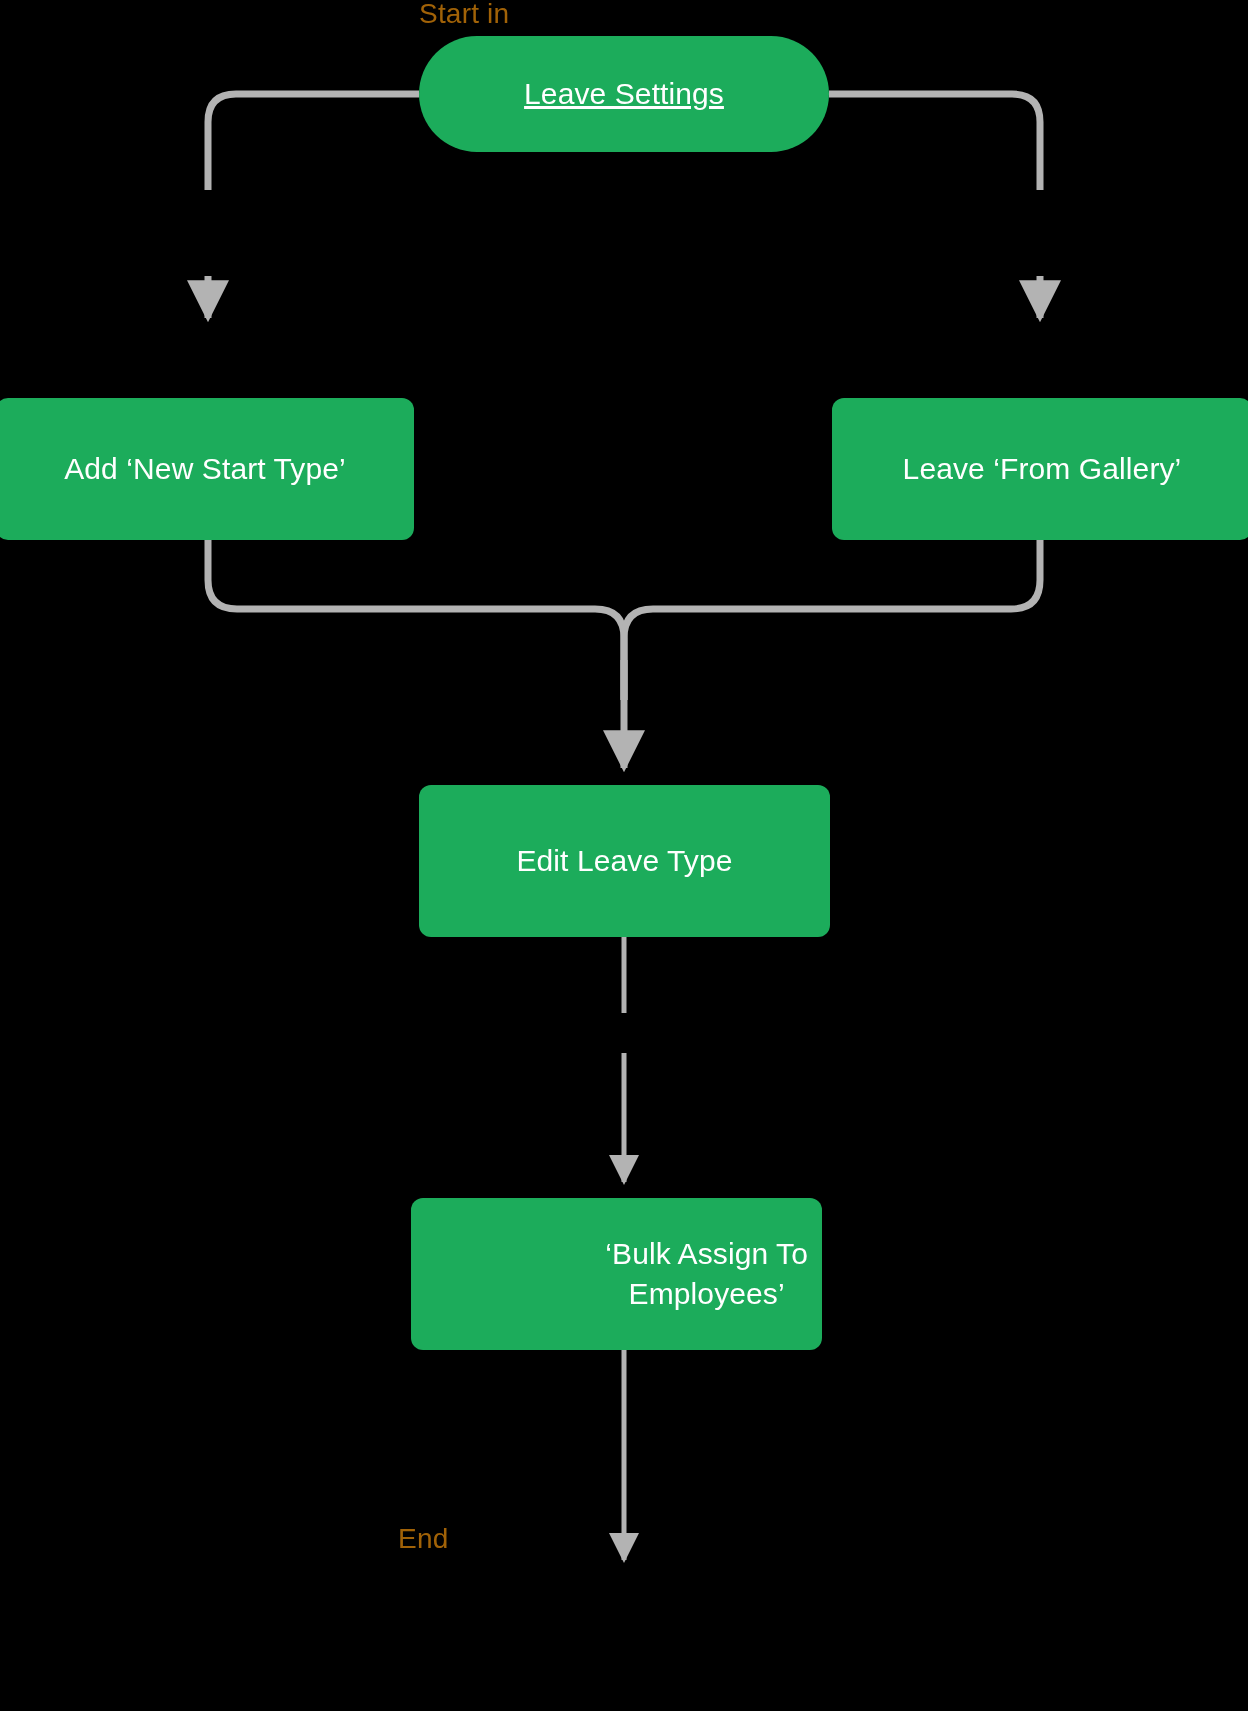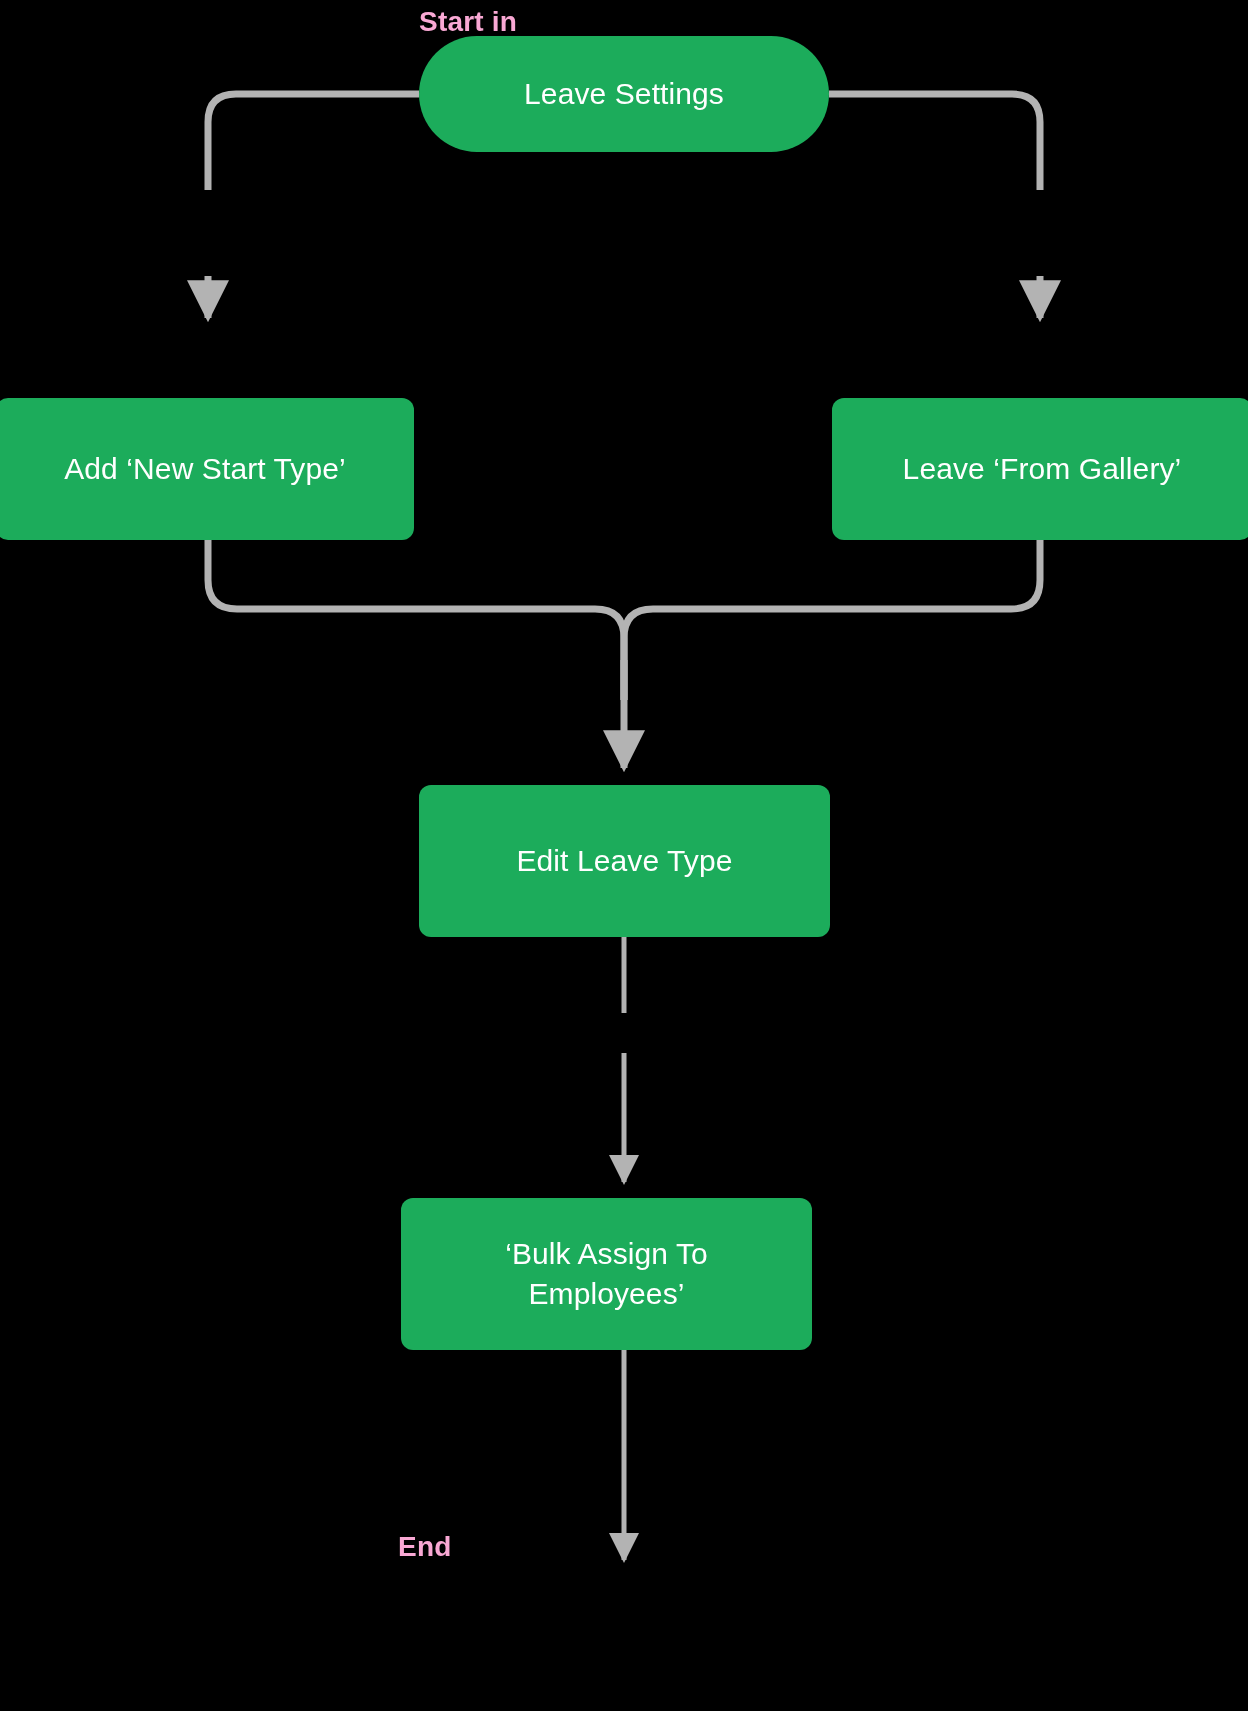--- a/index.html
+++ b/index.html
@@ -34,41 +34,40 @@
     justify-content: center;
     text-align: center;
     font-size: 30px;
     line-height: 1.32;
     letter-spacing: 0.1px;
     font-weight: 400;
     padding: 6px 14px;
     white-space: pre-line;
   }
   .node.rounded-rect { border-radius: 12px; }
-  .node.stadium      { border-radius: 64px; }
+  .node.stadium      { border-radius: 64px; text-decoration: underline; }
 
   .node-label { display: block; }
 
   .marker-label {
     position: absolute;
-    color: #f9a8d4;
+    color: #a16207;
     font-size: 28px;
-    font-weight: 700;
+    font-weight: 400;
     line-height: 1;
     letter-spacing: 0.2px;
     white-space: nowrap;
-    margin-top: 8px;
   }
 
   
   #node-start        { left: 419px; top: 36px;   width: 410px; height: 116px; }
   #node-new-type     { left: -4px;  top: 398px;  width: 418px; height: 142px; }
   #node-gallery      { left: 832px; top: 398px;  width: 420px; height: 142px; }
   #node-edit         { left: 419px; top: 785px;  width: 411px; height: 152px; text-align: right; }
-  #node-bulk-assign  { left: 401px; top: 1198px; width: 411px; height: 152px; }
+  #node-bulk-assign  { left: 411px; top: 1198px; width: 411px; height: 152px; justify-content: flex-end; }
   #node-end          { left: 393px; top: 1574px; width: 472px; height: 134px; }
 
   #label-start { left: 419px;  top: 0px; }
   #label-end   { left: 398px;  top: 1525px; }
 </style>
 </head>
 <body>
 
 <div id="stage">
 

